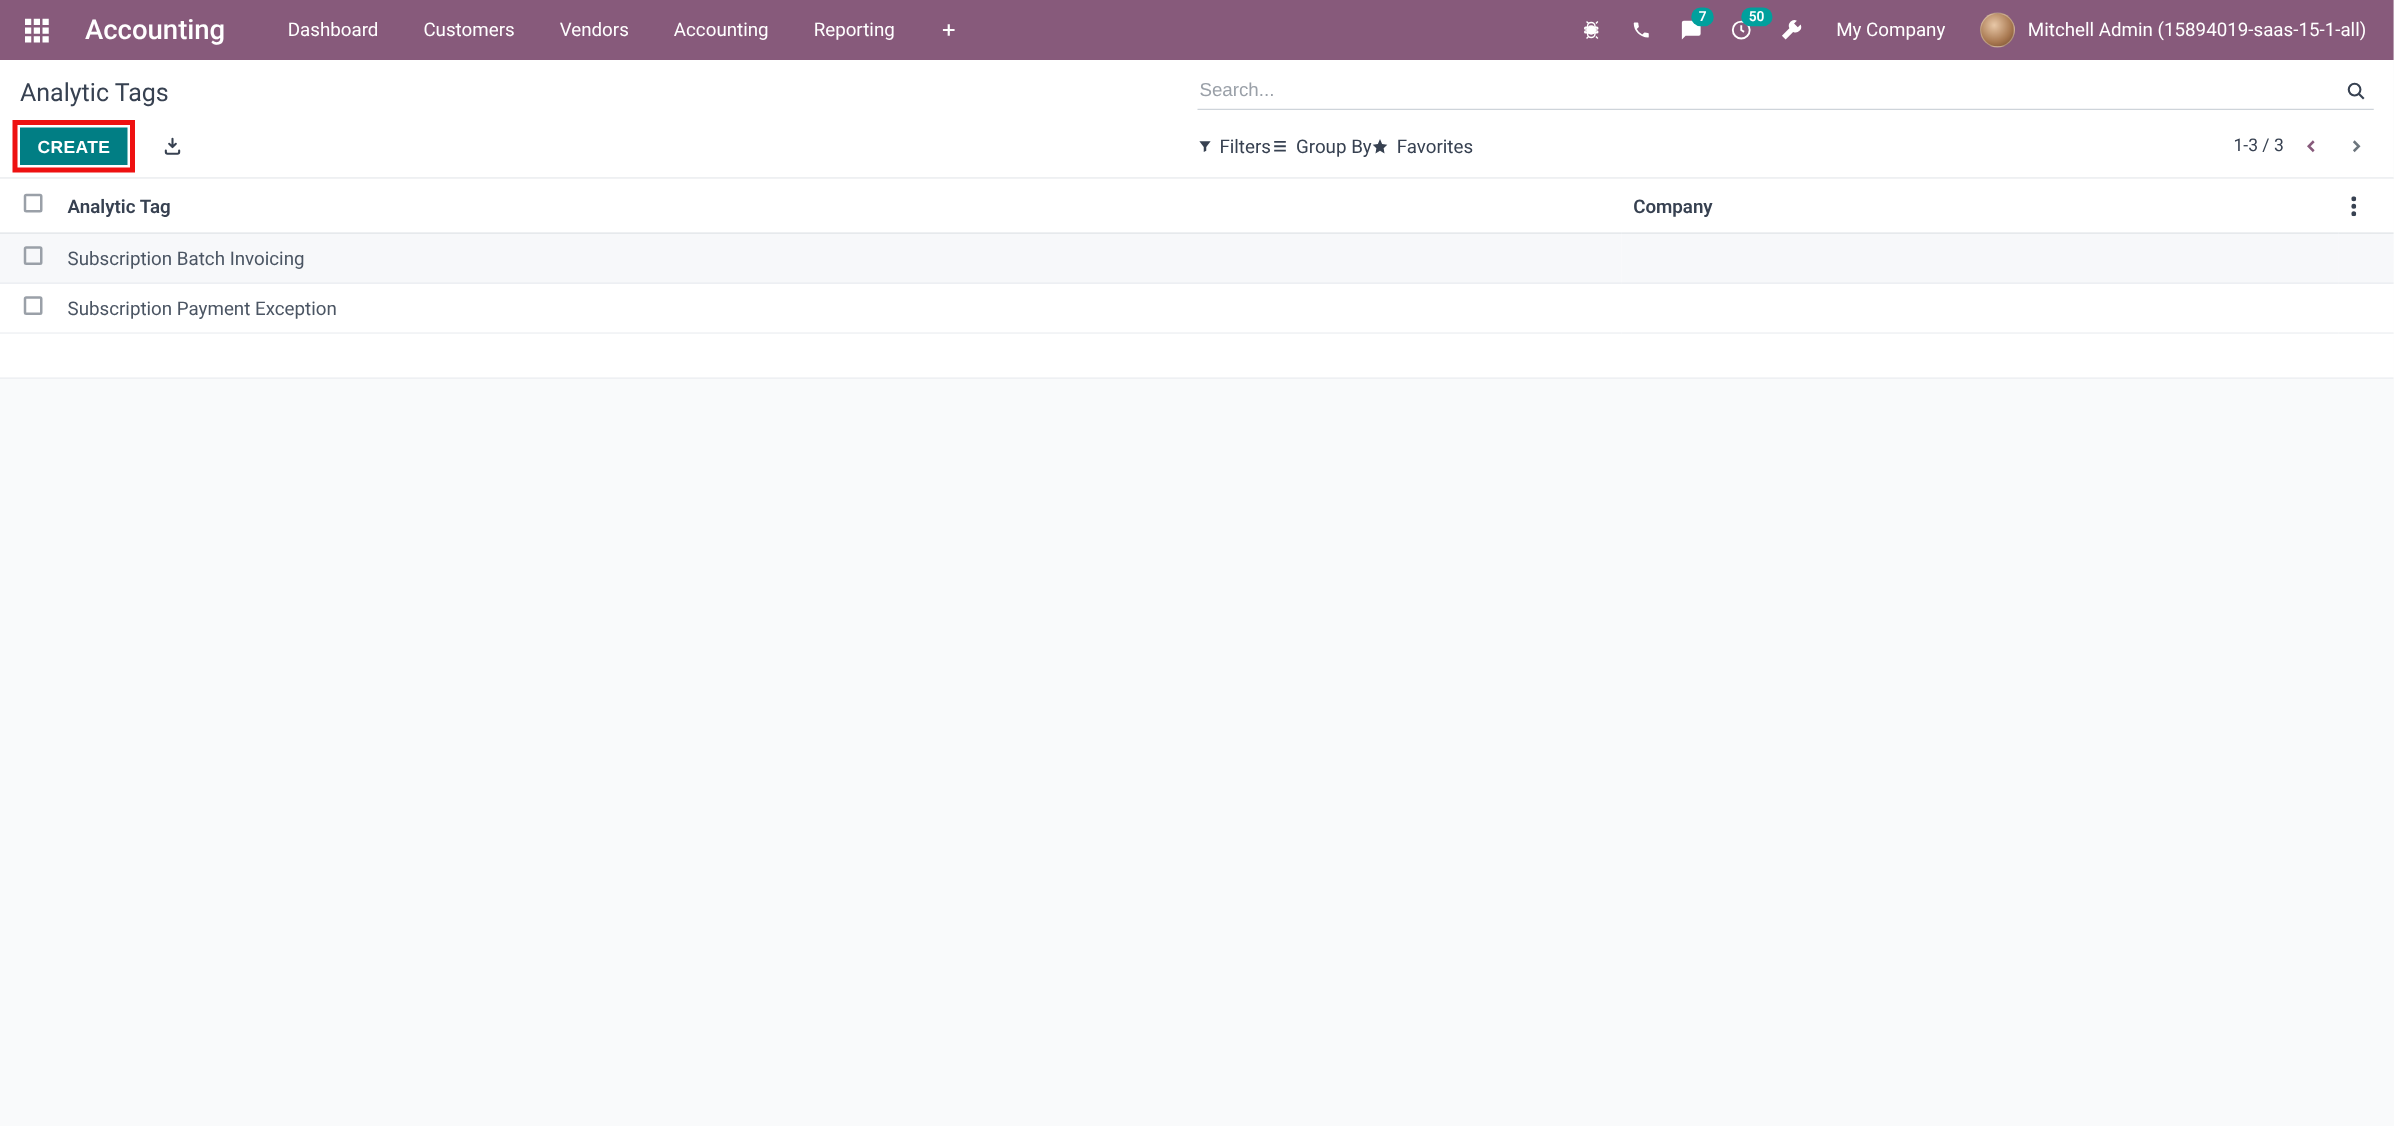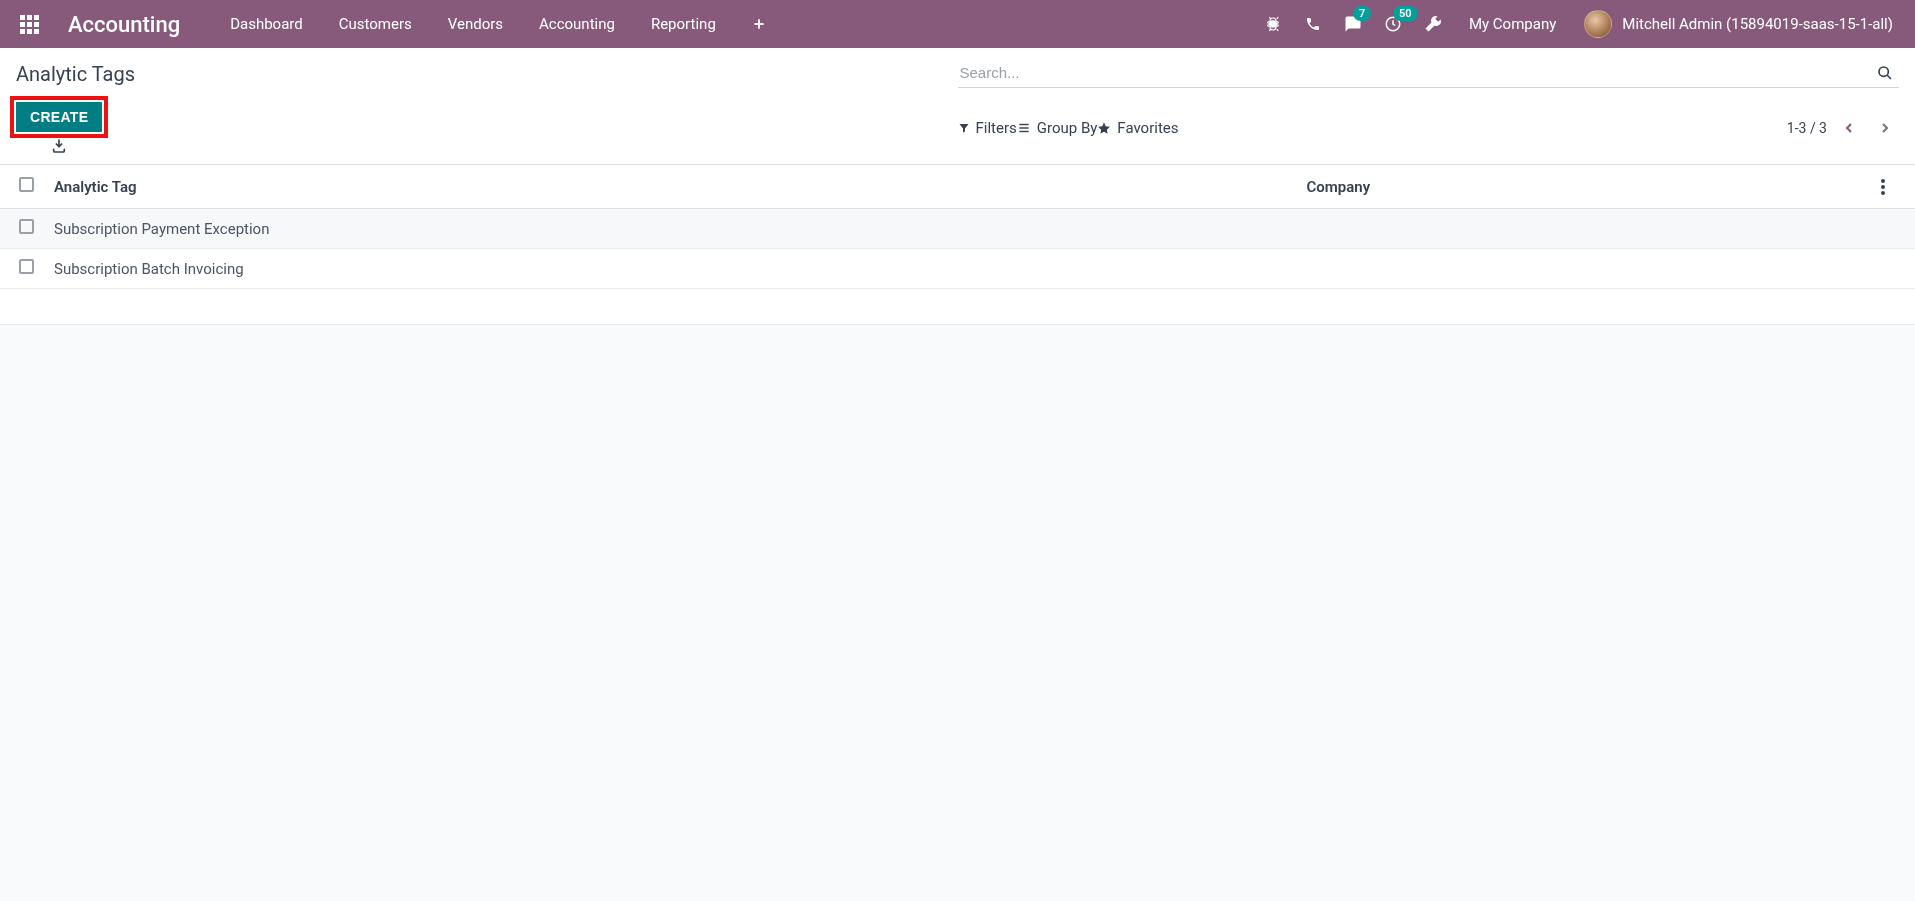--- a/index.html
+++ b/index.html
@@ -101,21 +101,21 @@
   }
   .search-input::placeholder { color:#9aa0a8; }
   .search-icon-btn { width:28px; display:flex; align-items:center; justify-content:center; cursor:pointer; }
 
   .cp-bottom {
     display:flex;
     align-items:center;
     justify-content:space-between;
     margin-top: 14px;
   }
-  .cp-left { display:flex; align-items:center; gap:6px;flex-direction:column; }
+  .cp-left { display:flex; gap:28px; }
   .create-btn {
     background:#017e84;
     color:#fff;
     border:none;
     padding: 7px 14px;
     font-size:14px;
     font-weight:600;
     letter-spacing:.3px;
     cursor:pointer;
     outline: 4px solid #e11;
@@ -309,26 +309,26 @@
                 <circle cx="2" cy="8" r="2"></circle>
                 <circle cx="2" cy="14" r="2"></circle>
               </svg>
           </span>
         </th>
       </tr>
     </thead>
     <tbody>
       <tr>
         <td class="col-check"><span class="chk"></span></td>
-        <td>Subscription Payment Exception</td>
+        <td>Subscription Batch Invoicing</td>
         <td></td>
         <td class="col-menu"></td>
       </tr>
       <tr>
         <td class="col-check"><span class="chk"></span></td>
-        <td>Subscription Batch Invoicing</td>
+        <td>Subscription Payment Exception</td>
         <td></td>
         <td class="col-menu"></td>
       </tr>
     </tbody>
   </table>
   <div class="spacer-below"></div>
 </div>
 
 </body></html>

